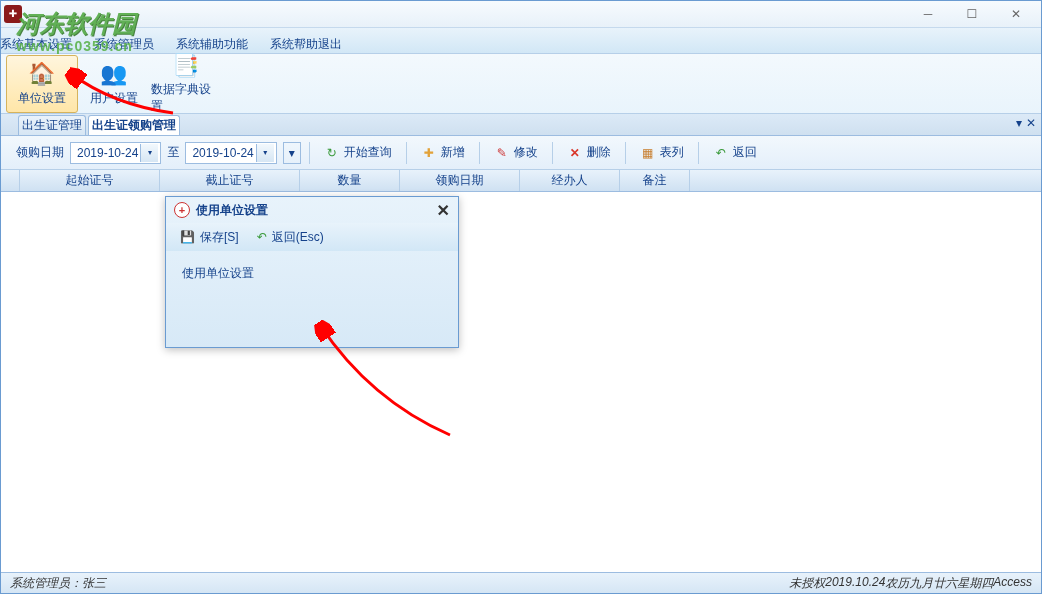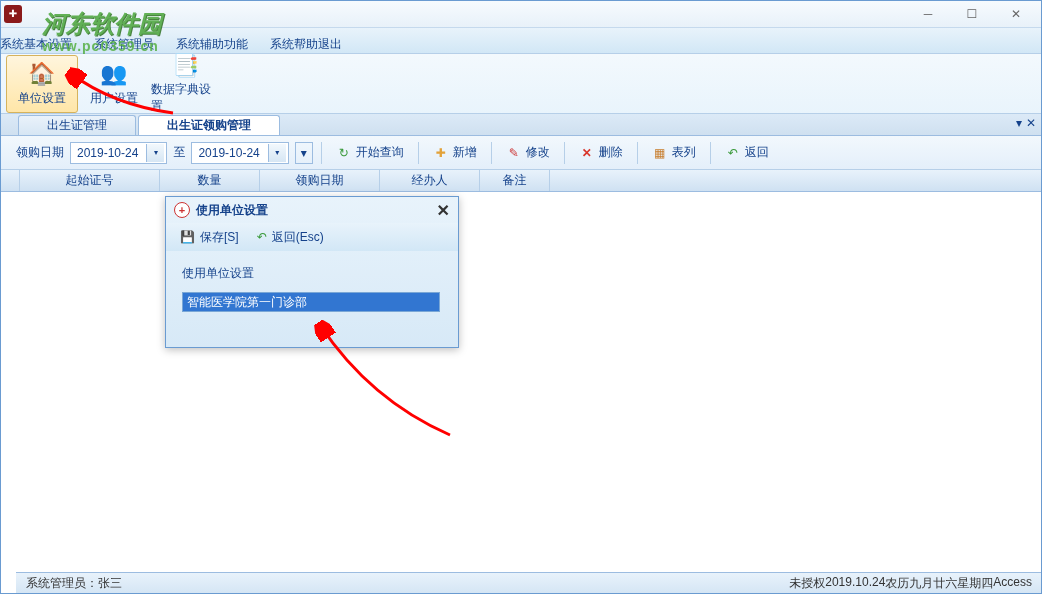--- a/index.html
+++ b/index.html
@@ -4,39 +4,39 @@
   <style>
     * { margin: 0; padding: 0; box-sizing: border-box; font-family: "Microsoft YaHei", SimSun, sans-serif; font-size: 12px; }
     body { width: 1042px; height: 594px; background: #fff; overflow: hidden; position: relative; }
     
     .titlebar { height: 28px; background: linear-gradient(#f7fbfe,#e8f1f9); display: flex; align-items: center; padding: 0 4px; border-bottom: 1px solid #c5d9ed; }
     .titlebar .app-icon { width: 18px; height: 18px; margin-right: 6px; background: #8b1a1a; border-radius: 3px; display:flex; align-items:center; justify-content:center; color:#fff; font-size:10px; }
     .titlebar .title { flex: 1; color: #888; }
     .win-controls { display: flex; margin-left: auto; }
     .win-btn { width: 44px; height: 22px; display: flex; align-items: center; justify-content: center; color: #666; }
     
-    .watermark { position: absolute; top: 8px; left: 42px; z-index: 5; pointer-events: none; }
+    .watermark { position: absolute; top: 8px; left: 16px; z-index: 5; pointer-events: none; }
     .watermark .wm1 { font-size: 24px; font-weight: bold; color: #4aa53a; opacity: 0.85; font-style: italic; text-shadow: 1px 1px 0 #2d7020; }
     .watermark .wm2 { font-size: 14px; font-weight: bold; color: #56b044; opacity: 0.85; letter-spacing: 1px; margin-top:-2px; }
     
     .menubar { height: 26px; background: linear-gradient(#e8f3fb,#d2e7f6); display: flex; align-items: flex-end; padding: 0 10px 0 0; gap: 22px; border-bottom: 1px solid #b6cfe8; }
     .menubar .mi { color: #15428b; cursor: pointer; }
     
     .ribbon { height: 60px; background: linear-gradient(#f3f9fd,#e9f4fc); display: flex; align-items: center; padding: 0 6px; border-bottom: 1px solid #b6cfe8; }
     .rbtn { width: 72px; height: 58px; display: flex; flex-direction: column; align-items: center; justify-content: center; gap: 2px; color: #15428b; border:1px solid transparent; border-radius:3px; }
     .rbtn.active { border:1px solid #d6b35c; background: linear-gradient(#fff5dd,#ffe6a8); }
     .rbtn .ricon { width: 28px; height: 28px; display:flex; align-items:center; justify-content:center; font-size:22px; }
     
     .tabstrip-wrap { height: 22px; background: linear-gradient(#dceaf7,#cfe0f0); display:flex; align-items:flex-end; padding-left:18px; border-bottom:1px solid #9cbce0; position:relative; }
-    .tab { height: 20px; padding: 0 28px; display:flex; align-items:center; border:1px solid #9cbce0; border-bottom:none; background:linear-gradient(#eaf2fa,#d6e6f4); border-radius:3px 3px 0 0; margin-right:2px; color:#15428b; }
+    .tab { height: 20px; padding: 0 3px; display:flex; align-items:center; border:1px solid #9cbce0; border-bottom:none; background:linear-gradient(#eaf2fa,#d6e6f4); border-radius:3px 3px 0 0; margin-right:2px; color:#15428b; }
     .tab.active { background:#fff; font-weight:bold; }
     .tabstrip-wrap .pin { position:absolute; right:6px; top:2px; display:flex; gap:4px; color:#15428b; }
     
     .toolbar2 { height: 34px; background:linear-gradient(#f2f8fd,#e4effa); border-bottom:1px solid #b6cfe8; display:flex; align-items:center; padding:0 16px; gap:6px; color:#15428b; }
-    .toolbar2 .date-pick { height:22px; border:1px solid #9cbce0; background:#fff; display:inline-flex; align-items:center; padding:0 2px 0 6px; gap:8px; }
+    .toolbar2 .date-pick { height:22px; border:1px solid #9cbce0; background:#fff; display:inline-flex; align-items:center; padding:0 2px 0 6px; gap:2px; }
     .toolbar2 .date-pick .dd { width:18px; height:18px; background:linear-gradient(#f2f8fd,#d6e6f4); border-left:1px solid #9cbce0; display:flex; align-items:center; justify-content:center; font-size:8px; }
     .toolbar2 .tbtn { display:inline-flex; align-items:center; gap:4px; padding:3px 6px; }
     .toolbar2 .sep { width:1px; height:22px; background:#b6cfe8; margin:0 2px; }
     .tbtn .ico { width:16px; height:16px; display:inline-flex; align-items:center; justify-content:center; }
     
     .grid-head { height:22px; display:flex; background:linear-gradient(#e8f2fb,#cfe1f2); border-bottom:1px solid #9cbce0; }
     .grid-head .gh { border-right:1px solid #b6cfe8; display:flex; align-items:center; justify-content:center; color:#15428b; }
     .gh.c0{width:20px} .gh.c1{width:140px} .gh.c2{width:140px} .gh.c3{width:100px} .gh.c4{width:120px} .gh.c5{width:100px} .gh.c6{width:70px}
     
     .content { background:#fff; height: calc(594px - 28px - 26px - 60px - 22px - 34px - 22px - 22px); border-left:3px solid #fff; border-right:3px solid #fff; position:relative; }
@@ -47,21 +47,21 @@
     .dlg-title .x { margin-left:auto; font-size:16px; color:#333; }
     .dlg-tb { height:28px; display:flex; align-items:center; gap:18px; padding:0 14px; background:linear-gradient(#e8f3fb,#d2e7f6); }
     .dlg-tb .dbtn { display:flex; align-items:center; gap:5px; color:#15428b; }
     .dlg-body { padding:14px 16px 10px; }
     .dlg-body .lbl { color:#15428b; margin-bottom:10px; display:block; }
     .dlg-body input { width:258px; height:20px; border:1px solid #7aa7d6; padding:0 4px; color:#fff; background:#3276d1; }
     .dlg-body input::selection{ background:#3276d1; color:#fff; }
     
     .arrow1 { position:absolute; stroke:#ff0000; stroke-width:3; fill:none; z-index:30; pointer-events:none; }
     
-    .statusbar { position:absolute; bottom:0; left:16px; right:0; height:22px; background:linear-gradient(#e8f2fb,#d4e5f4); border-top:1px solid #9cbce0; display:flex; align-items:center; padding:0 10px; color:#333; gap:20px; }
+    .statusbar { position:absolute; bottom:0; left:0; right:0; height:22px; background:linear-gradient(#e8f2fb,#d4e5f4); border-top:1px solid #9cbce0; display:flex; align-items:center; padding:0 10px; color:#333; gap:20px;font-style:italic; }
     .statusbar .r { margin-left:auto; display:flex; }
     
     .outer-border{ position:absolute; inset:0; border:1px solid #6a9bd1; pointer-events:none; }
   </style>
 </head>
 <body>
 
 <div class="titlebar">
   <span class="app-icon">✚</span>
   <div class="win-controls">
@@ -147,20 +147,21 @@
   <span class="sep"></span>
   <span class="tbtn">
       <span class="ico" style="color:#3a9a3a">↶</span>
       <span>返回</span>
     </span>
 </div>
 
 <div class="grid-head">
   <div class="gh c0"></div>
   <div class="gh c1">起始证号</div>
+  <div class="gh c2">截止证号</div>
   <div class="gh c3">数量</div>
   <div class="gh c4">领购日期</div>
   <div class="gh c5">经办人</div>
   <div class="gh c6">备注</div>
 </div>
 
 <div class="content"></div>
 
 <div class="dialog">
   <div class="dlg-title">
@@ -173,21 +174,20 @@
         <span style="color:#2a6ab5">💾</span>
         <span>保存[S]</span>
       </span>
     <span class="dbtn">
         <span style="color:#3a9a3a">↶</span>
         <span>返回(Esc)</span>
       </span>
   </div>
   <div class="dlg-body">
     <span class="lbl">使用单位设置</span>
-    <input type="text" value="智能医学院第一门诊部" style="">
   </div>
 </div>
 
 <svg class="arrow1" style="left:58px; top:55px; width:120px; height:65px;">
   <defs>
       <marker id="ah1" markerWidth="6" markerHeight="6" refX="5" refY="3" orient="auto">
         <path d="M0,0 L6,3 L0,6 Z" fill="#ff0000"></path>
       </marker>
     </defs>
   <path d="M115,58 Q55,50 12,18" marker-end="url(#ah1)"></path>

